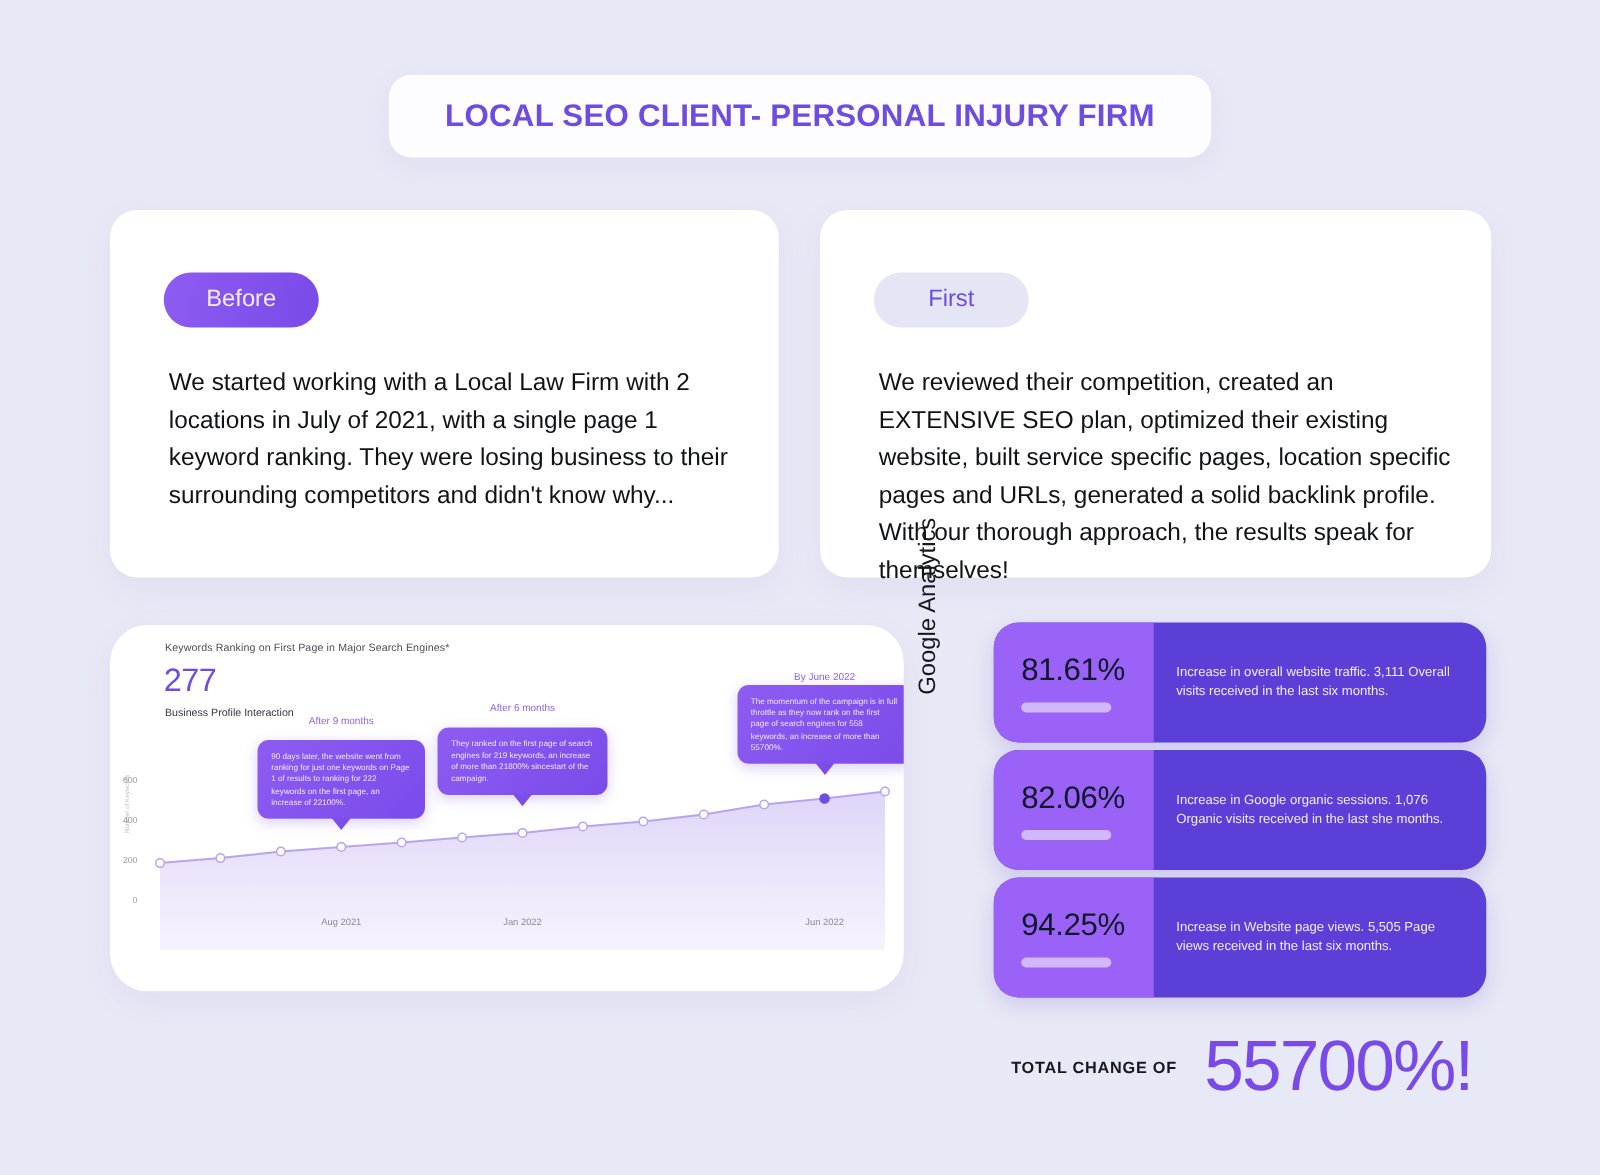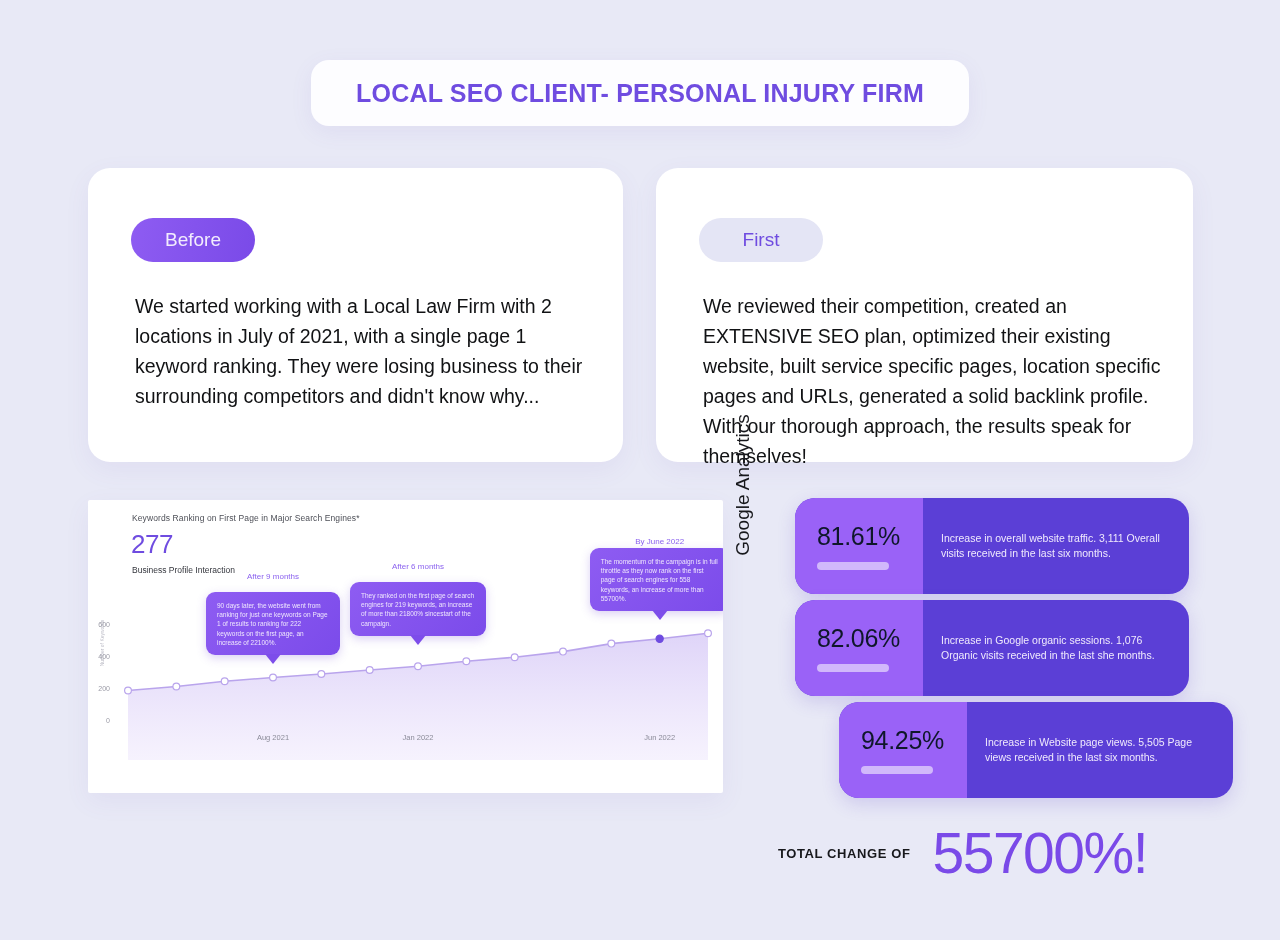--- a/index.html
+++ b/index.html
@@ -49,21 +49,21 @@
 
   .ba-body {
     position: absolute; left: 47px; top: 123px; right: 26px;
     font-size: 19.5px; line-height: 30px; color: #111214;
   }
   #after-card .ba-body { right: 18px; }
 
   
   #chart-card {
     position: absolute; left: 88px; top: 500px; width: 635px; height: 293px;
-    background: #ffffff; border-radius: 2px;
+    background: #ffffff; border-radius: 30px;
     box-shadow: 0 8px 26px rgba(110,90,190,0.07);
     overflow: hidden;
   }
   .chart-subtitle {
     position: absolute; left: 44px; top: 13px;
     font-size: 8.5px; color: #4d4f57; letter-spacing: 0.1px;
   }
   .chart-bignum {
     position: absolute; left: 43px; top: 29px;
     font-size: 26px; color: #6f4ce0; letter-spacing: -0.5px;
@@ -133,21 +133,21 @@
     background: rgba(255,255,255,0.55);
   }
   .metric-right {
     flex: 1; display: flex; align-items: center; padding: 0 18px 0 18px;
   }
   .metric-desc { font-size: 10.5px; line-height: 15px; color: #f0eafd; }
 
   
   #total-row {
     position: absolute; left: 778px; top: 818px; width: 400px; height: 70px;
-    display: flex; align-items: center;
+    display: flex; align-items: center; justify-content: flex-end;
   }
   .total-label {
     font-size: 13px; font-weight: bold; color: #17181c;
     letter-spacing: 0.6px; white-space: nowrap;
   }
   .total-value {
     margin-left: 22px; font-size: 57px; color: #7a4ae8;
     letter-spacing: -1.5px; line-height: 1; white-space: nowrap;
   }
 </style>
@@ -232,21 +232,21 @@
       </div>
       <div class="metric" style="top: 600px;">
         <div class="metric-left">
           <div class="metric-pct">82.06%</div>
           <div class="metric-bar"></div>
         </div>
         <div class="metric-right">
           <div class="metric-desc">Increase in Google organic sessions. 1,076 Organic visits received in the last she months.</div>
         </div>
       </div>
-      <div class="metric" style="top: 702px; margin-left: 44px;">
+      <div class="metric" style="top: 702px;">
         <div class="metric-left">
           <div class="metric-pct">94.25%</div>
           <div class="metric-bar"></div>
         </div>
         <div class="metric-right">
           <div class="metric-desc">Increase in Website page views. 5,505 Page views received in the last six months.</div>
         </div>
       </div>
     </div>
 

